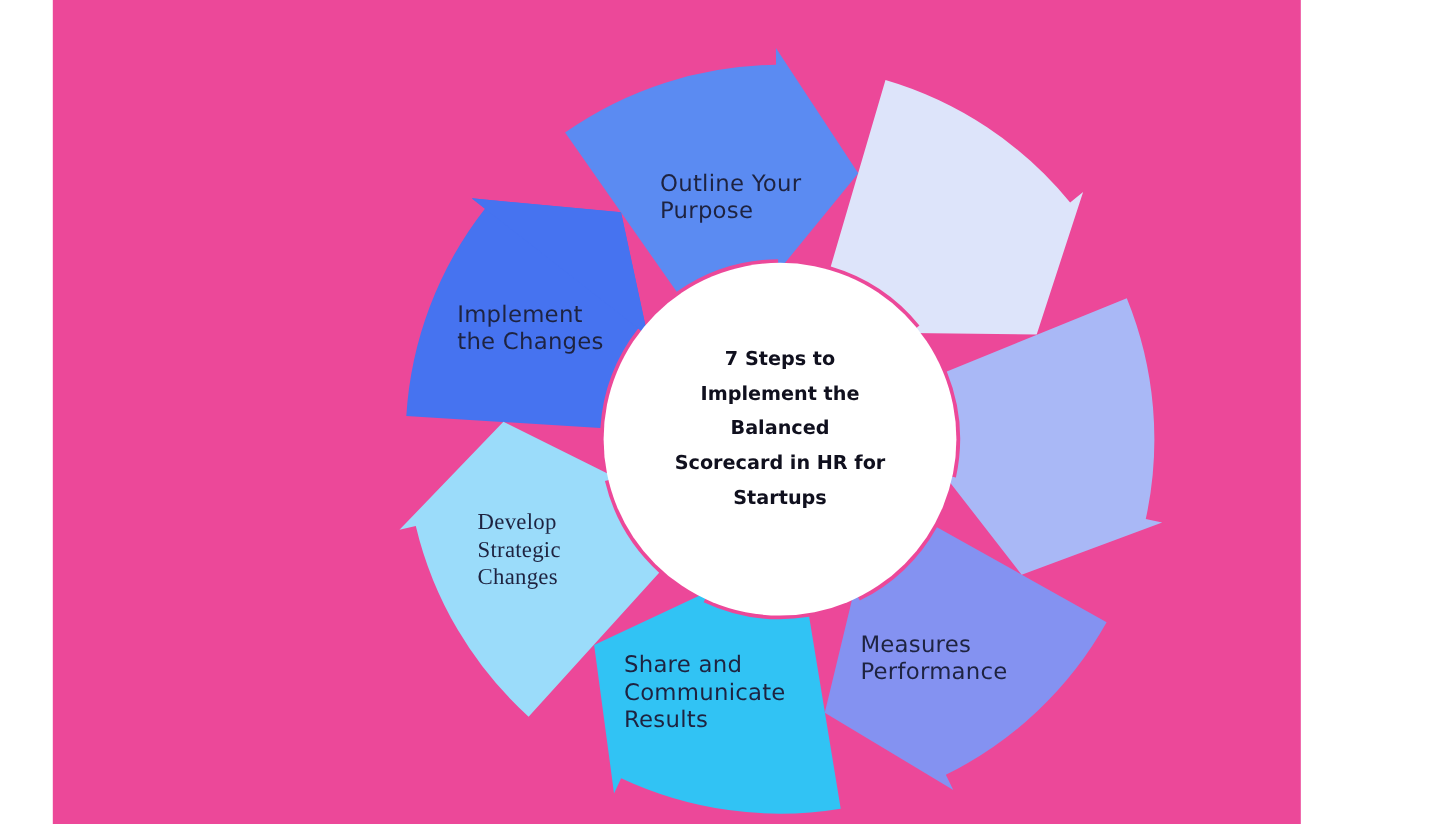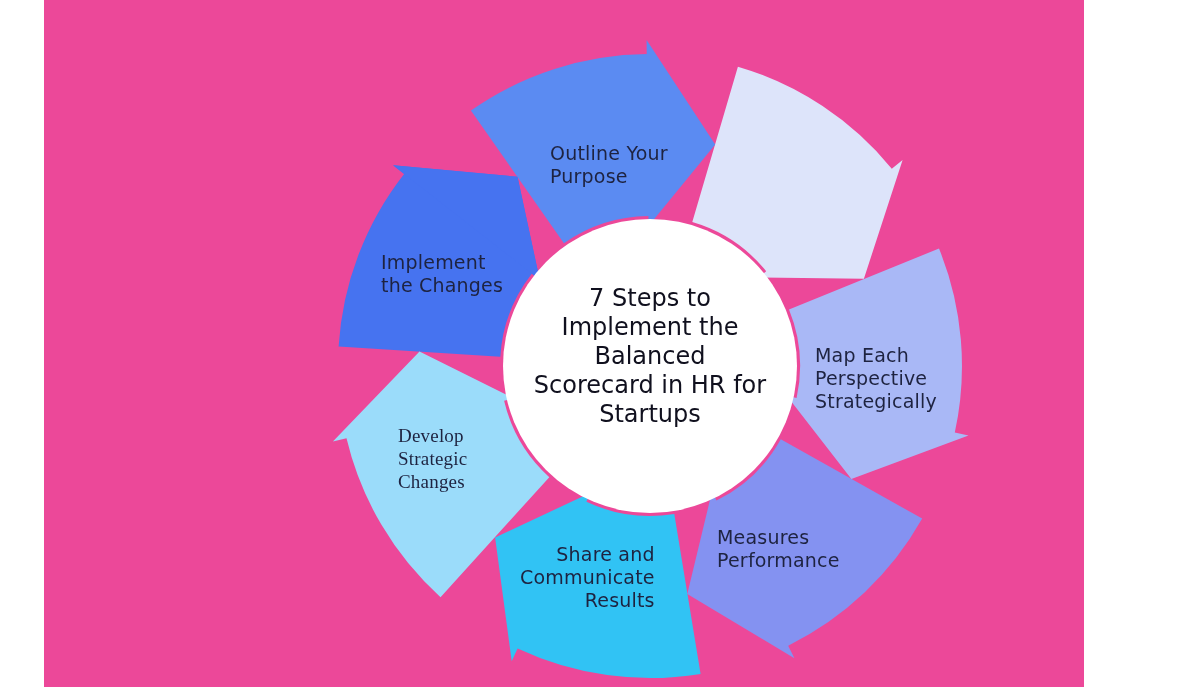--- a/index.html
+++ b/index.html
@@ -38,23 +38,23 @@
   .lbl-4 { left: 673px; top: 526px; }
   .lbl-5 { left: 476px; top: 543px; }
   .lbl-6 { left: 354px; top: 424px; font-family: Liberation Serif, serif; }
   .lbl-7 { left: 337px; top: 251px; }
   .center-title {
     position: absolute;
     left: 456px;
     top: 284px;
     width: 300px;
     text-align: center;
-    font-size: 24px;
+    font-size: 16px;
     line-height: 29px;
-    font-weight: normal;
+    font-weight: bold;
     white-space: pre-line;
     color: #10101e;
   }
 </style>
 </head>
 <body>
 
 <div class="canvas">
 
   <svg id="cycle-svg" viewBox="0 0 1200 687" xmlns="http://www.w3.org/2000/svg">
@@ -66,28 +66,25 @@
       <path d="M693.9 66.7 A 312 312 0 0 1 847.8 168.8 L858.6 160.0 L819.9 278.7 L714.5 277.5 L722.2 271.2 A 150 150 0 0 0 648.3 222.1 Z" fill="#dde4fa"></path>
       <path d="M426.9 110.5 A 312 312 0 0 1 602.7 54.0 L602.6 40.0 L671.2 144.4 L604.5 226.0 L604.4 216.0 A 150 150 0 0 0 519.9 243.2 Z" fill="#5b8bf2"></path>
       <path d="M349.1 165.3 L473.5 176.8 L495.7 279.8 Z" fill="#4673f0"></path>
       <circle cx="606" cy="366" r="147" fill="#ffffff"></circle>
     </svg>
 
   <div class="step-label lbl-1" style="color: rgb(30, 35, 64);">Outline Your
 Purpose</div>
 
 
-  <div class="step-label lbl-3" style="color: rgb(30, 35, 64);">Map Each
-Perspective
-Strategically</div>
 
   <div class="step-label lbl-4" style="color: rgb(30, 35, 64);">Measures
 Performance</div>
 
-  <div class="step-label lbl-5" style="color: rgb(30, 35, 64); text-align: right;">Share and
+  <div class="step-label lbl-5" style="color: rgb(30, 35, 64);">Share and
 Communicate
 Results</div>
 
   <div class="step-label lbl-6" style="color: rgb(30, 35, 64);">Develop
 Strategic
 Changes</div>
 
   <div class="step-label lbl-7" style="color: rgb(30, 35, 64);">Implement
 the Changes</div>
 

